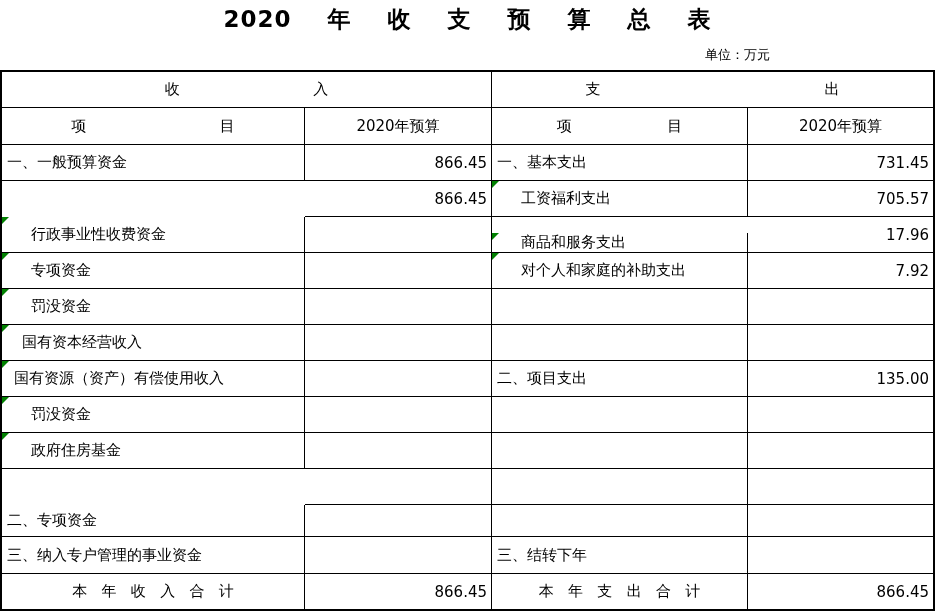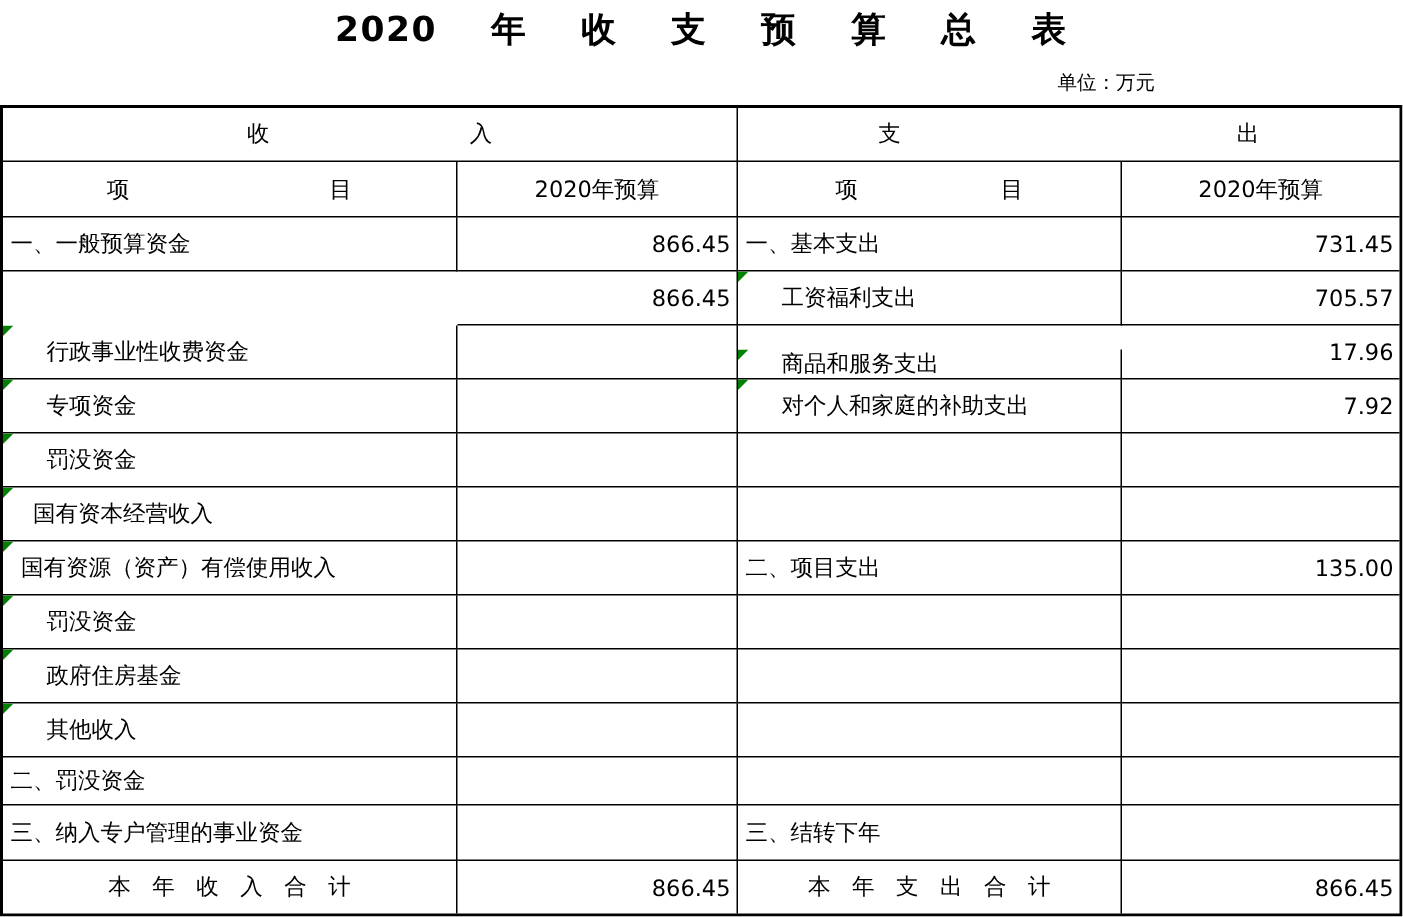--- a/index.html
+++ b/index.html
@@ -61,23 +61,22 @@
       <div class="cell item indent flag" style="grid-area: 7 / 1;">罚没资金</div>
       <div class="cell value" style="grid-area: 7 / 2;"></div>
       <div class="cell item indent flag" style="grid-area: 8 / 1; padding-left: 20px;">国有资本经营收入</div>
       <div class="cell value" style="grid-area: 8 / 2;"></div>
       <div class="cell item indent flag" style="grid-area: 9 / 1; padding-left: 12px;">国有资源（资产）有偿使用收入</div>
       <div class="cell value" style="grid-area: 9 / 2;"></div>
       <div class="cell item indent flag" style="grid-area: 10 / 1;">罚没资金</div>
       <div class="cell value" style="grid-area: 10 / 2;"></div>
       <div class="cell item indent flag" style="grid-area: 11 / 1;">政府住房基金</div>
       <div class="cell value" style="grid-area: 11 / 2;"></div>
-      <div class="cell item indent flag" style="grid-area: 12 / 1;">其他收入</div>
       <div class="cell value" style="grid-area: 12 / 2;"></div>
-      <div class="cell item" style="grid-area: 13 / 1;">二、罚没资金</div>
+      <div class="cell item" style="grid-area: 13 / 1;">二、专项资金</div>
       <div class="cell value" style="grid-area: 13 / 2;"></div>
       <div class="cell item" style="grid-area: 14 / 1;">三、纳入专户管理的事业资金</div>
       <div class="cell value" style="grid-area: 14 / 2;"></div>
       <div class="cell item" style="grid-area: 3 / 3;">一、基本支出</div>
       <div class="cell value last-col" style="grid-area: 3 / 4;">731.45</div>
       <div class="cell item indent flag" style="grid-area: 4 / 3;">工资福利支出</div>
       <div class="cell value last-col" style="grid-area: 4 / 4;">705.57</div>
       <div class="cell item indent flag" style="grid-area: 5 / 3; margin-top: 16px;">商品和服务支出</div>
       <div class="cell value last-col" style="grid-area: 5 / 4;">17.96</div>
       <div class="cell item indent flag" style="grid-area: 6 / 3;">对个人和家庭的补助支出</div>

